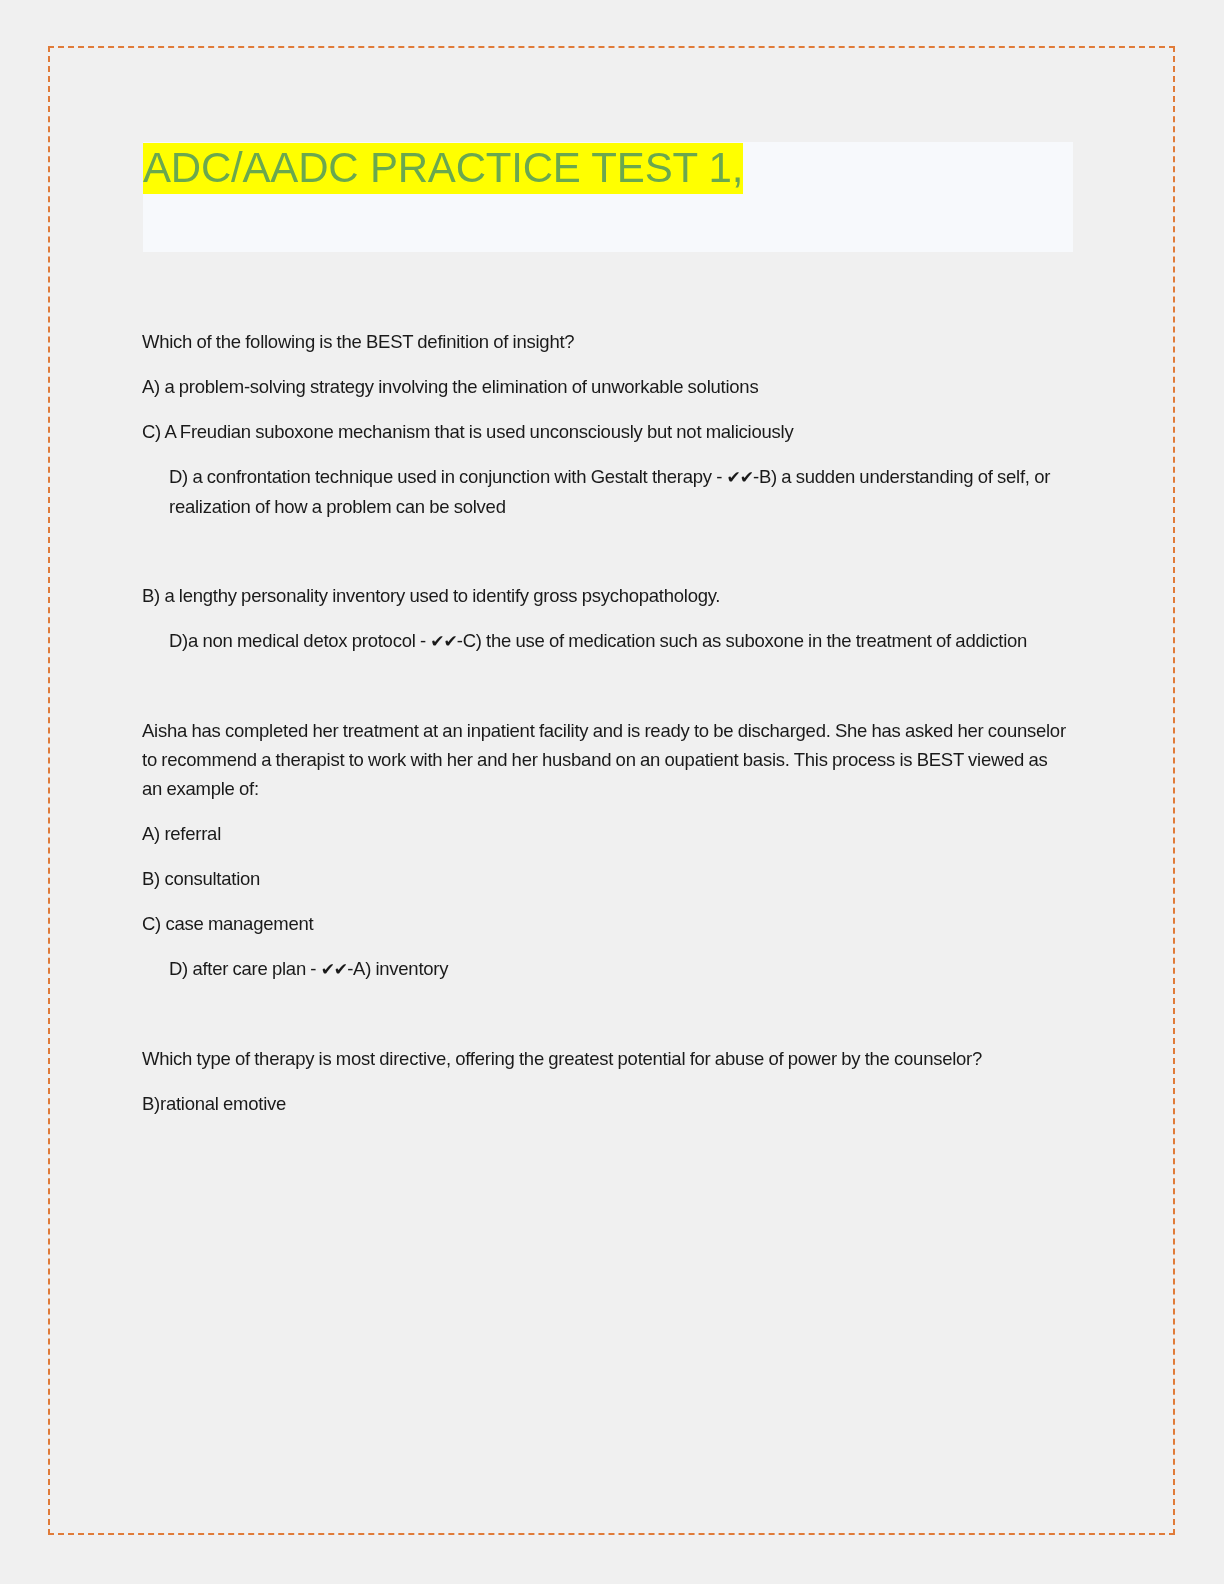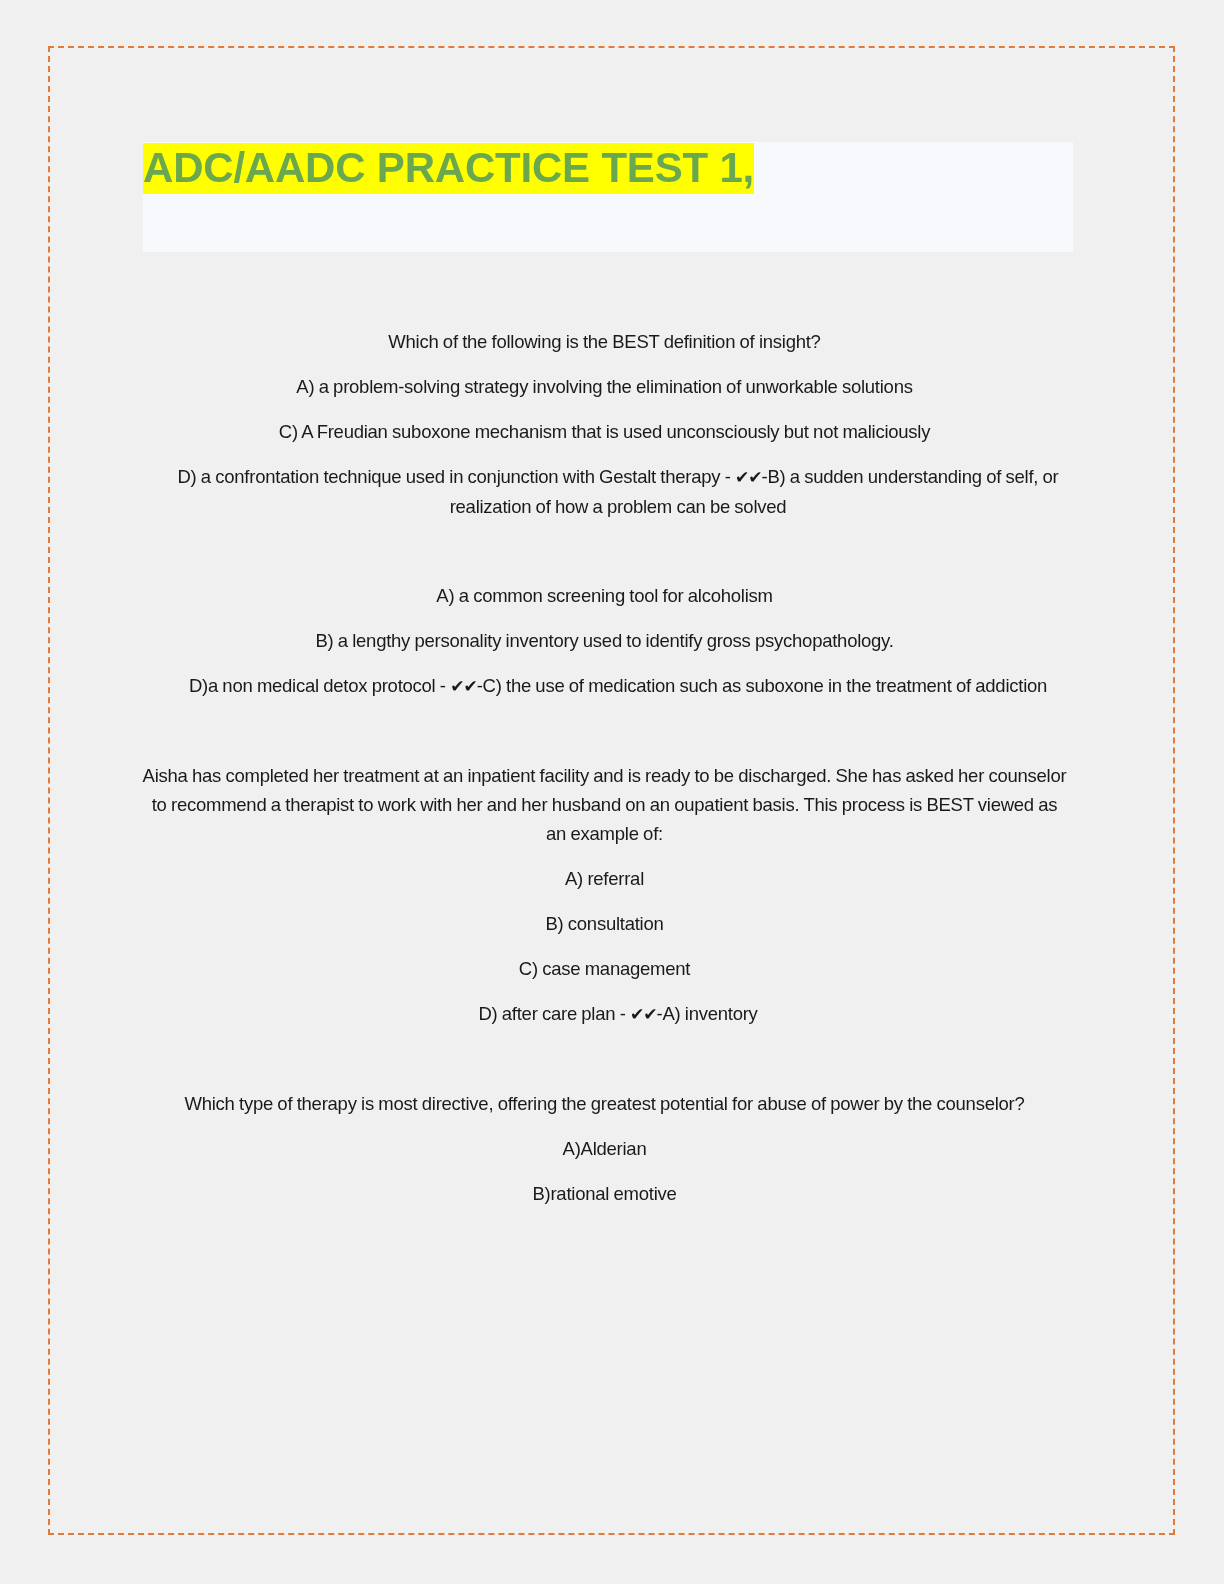--- a/index.html
+++ b/index.html
@@ -43,39 +43,38 @@
     background: #f7f9fc;
   }
 
   #doc-title {
     position: absolute;
     left: 143px;
     top: 140px;
     width: 940px;
     margin: 0;
     font-family: "Liberation Sans Narrow", "Liberation Sans", sans-serif;
-    font-weight: bold;
+    font-weight: normal;
     font-size: 42px;
     line-height: 55px;
     letter-spacing: -0.2px;
     color: #6aa84f;
   }
   #doc-title .hl {
     background: #ffff00;
     box-decoration-break: clone;
     -webkit-box-decoration-break: clone;
     padding: 1px 0 3px 0;
   }
 
   #body-content {
     position: absolute;
     left: 142px;
     top: 327px;
     width: 925px;
-    text-align: center;
   }
 
   .para {
     margin: 0 0 16px 0;
     font-family: "Liberation Sans", sans-serif;
     font-size: 18.5px;
     line-height: 29px;
     color: #1a1a1a;
     letter-spacing: -0.25px;
     word-spacing: -0.5px;
@@ -104,29 +103,27 @@
 
   <h1 id="doc-title"><span class="hl">ADC/AADC PRACTICE TEST 1,</span><br></h1>
 
   <div id="body-content">
 
     <p class="para">Which of the following is the BEST definition of insight?</p>
     <p class="para">A) a problem-solving strategy involving the elimination of unworkable solutions</p>
     <p class="para">C) A Freudian suboxone mechanism that is used unconsciously but not maliciously</p>
     <p class="para gap"><span>D) a confrontation technique used in conjunction with Gestalt therapy - </span><span class="check">✔✔</span><span>-B) a sudden understanding of self, or realization of how a problem can be solved</span></p>
 
-    <p class="para">A) a common screening tool for alcoholism</p>
     <p class="para">B) a lengthy personality inventory used to identify gross psychopathology.</p>
     <p class="para gap"><span>D)a non medical detox protocol - </span><span class="check">✔✔</span><span>-C) the use of medication such as suboxone in the treatment of addiction</span></p>
 
     <p class="para">Aisha has completed her treatment at an inpatient facility and is ready to be discharged. She has asked her counselor to recommend a therapist to work with her and her husband on an oupatient basis. This process is BEST viewed as an example of:</p>
     <p class="para">A) referral</p>
     <p class="para">B) consultation</p>
     <p class="para">C) case management</p>
     <p class="para gap"><span>D) after care plan - </span><span class="check">✔✔</span><span>-A) inventory</span></p>
 
     <p class="para">Which type of therapy is most directive, offering the greatest potential for abuse of power by the counselor?</p>
-    <p class="para">A)Alderian</p>
     <p class="para">B)rational emotive</p>
 
   </div>
 
 </div>
 
 </body></html>

